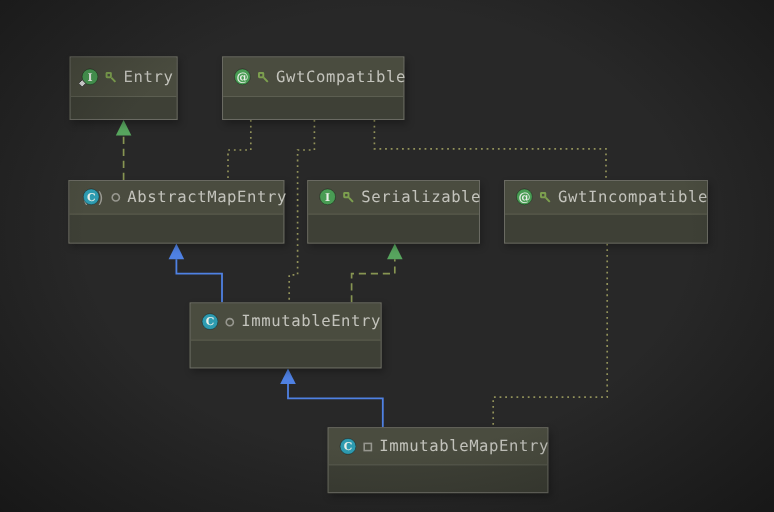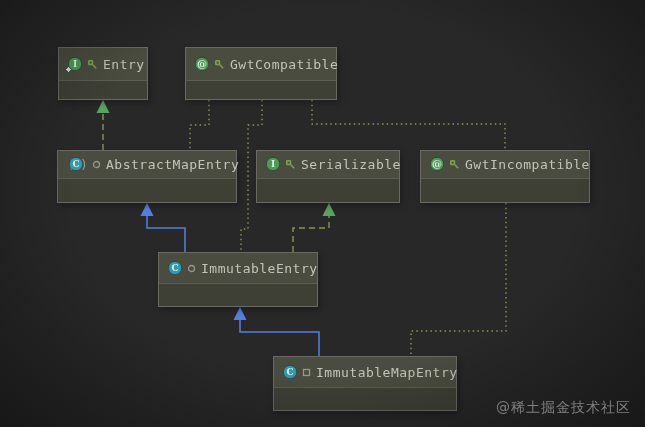--- a/index.html
+++ b/index.html
@@ -211,14 +211,13 @@
             <svg width="9" height="9" viewBox="0 0 9 9">
               <rect x="1.5" y="1.5" width="6" height="6" fill="none" stroke="#97978f" stroke-width="1.3"></rect>
             </svg>
           </span>
           <span class="node-label">ImmutableMapEntry</span>
         </div>
         <div class="node-body" style="height: 22px;"></div>
       </div>
     </div>
   <div id="vignette"></div>
-  <div id="watermark">@稀土掘金技术社区</div>
 </div>
 
 </body></html>

